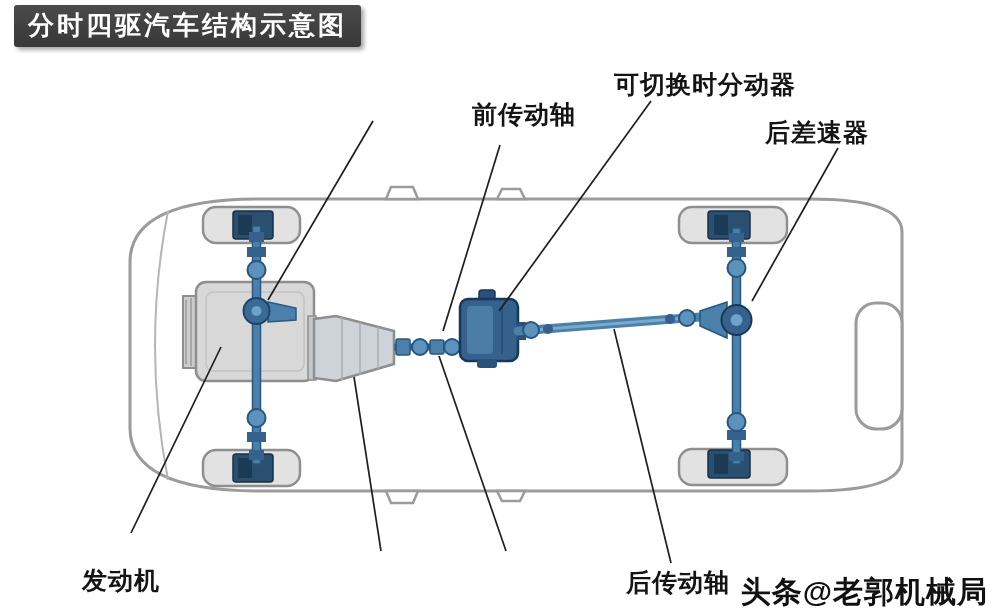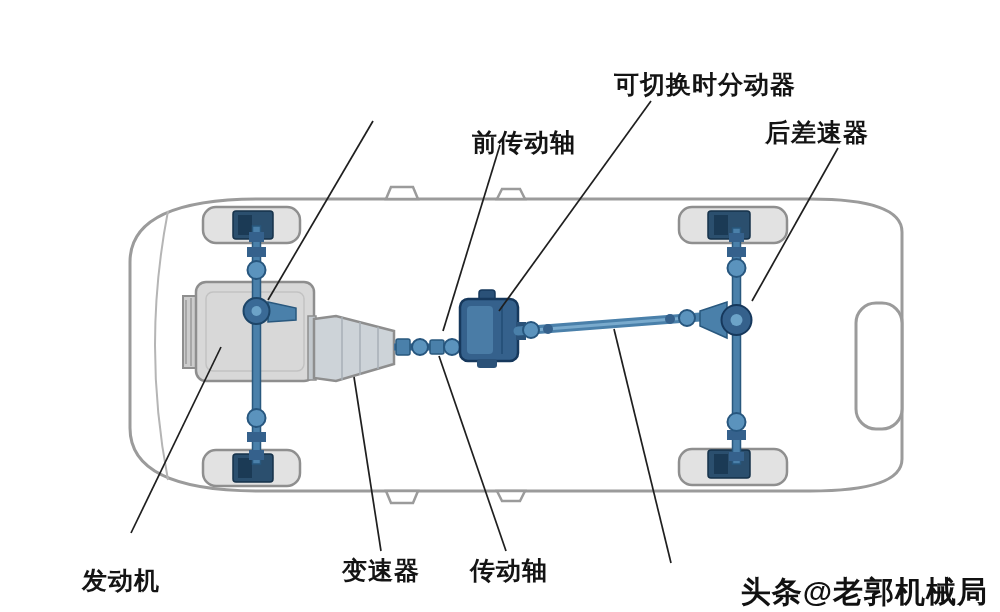--- a/index.html
+++ b/index.html
@@ -35,21 +35,21 @@
   }
   .part-label {
     position: absolute;
     font-size: 25px;
     font-weight: 600;
     color: #141414;
     letter-spacing: 1px;
     white-space: nowrap;
   }
   .lbl-front-differential { left: 318px; top: 86px; }
-  .lbl-front-drive-shaft  { left: 472px; top: 126px; text-align: center; }
+  .lbl-front-drive-shaft  { left: 472px; top: 98px; text-align: center; }
   .lbl-transfer-case      { left: 614px; top: 68px; text-align: right; }
   .lbl-rear-differential  { left: 765px; top: 116px; }
   .lbl-engine             { left: 82px;  top: 564px; }
   .lbl-transmission       { left: 342px; top: 554px; }
   .lbl-drive-shaft        { left: 470px; top: 554px; }
   .lbl-rear-drive-shaft   { left: 626px; top: 566px; }
   .watermark {
     position: absolute;
     right: 12px;
     top: 572px;
@@ -173,22 +173,22 @@
       <line x1="500" y1="145" x2="443" y2="331"></line>
       <line x1="651" y1="101" x2="499" y2="311"></line>
       <line x1="838" y1="148" x2="752" y2="301"></line>
       <line x1="131" y1="533" x2="221" y2="347"></line>
       <line x1="381" y1="551" x2="354" y2="377"></line>
       <line x1="506" y1="551" x2="439" y2="356"></line>
       <line x1="671" y1="563" x2="614" y2="329"></line>
     </g>
   </svg>
 
+  <div class="title-banner">分时四驱汽车结构示意图</div>
 
   <div class="part-label lbl-front-drive-shaft">前传动轴</div>
   <div class="part-label lbl-transfer-case">可切换时分动器</div>
   <div class="part-label lbl-rear-differential">后差速器</div>
   <div class="part-label lbl-engine">发动机</div>
-  <div class="part-label lbl-transmission">变速器</div>
-  <div class="part-label lbl-drive-shaft">传动轴</div>
+  <div class="part-label lbl-rear-drive-shaft">后传动轴</div>
 
   <div class="watermark">头条@老郭机械局</div>
 </div>
 
 </body></html>

